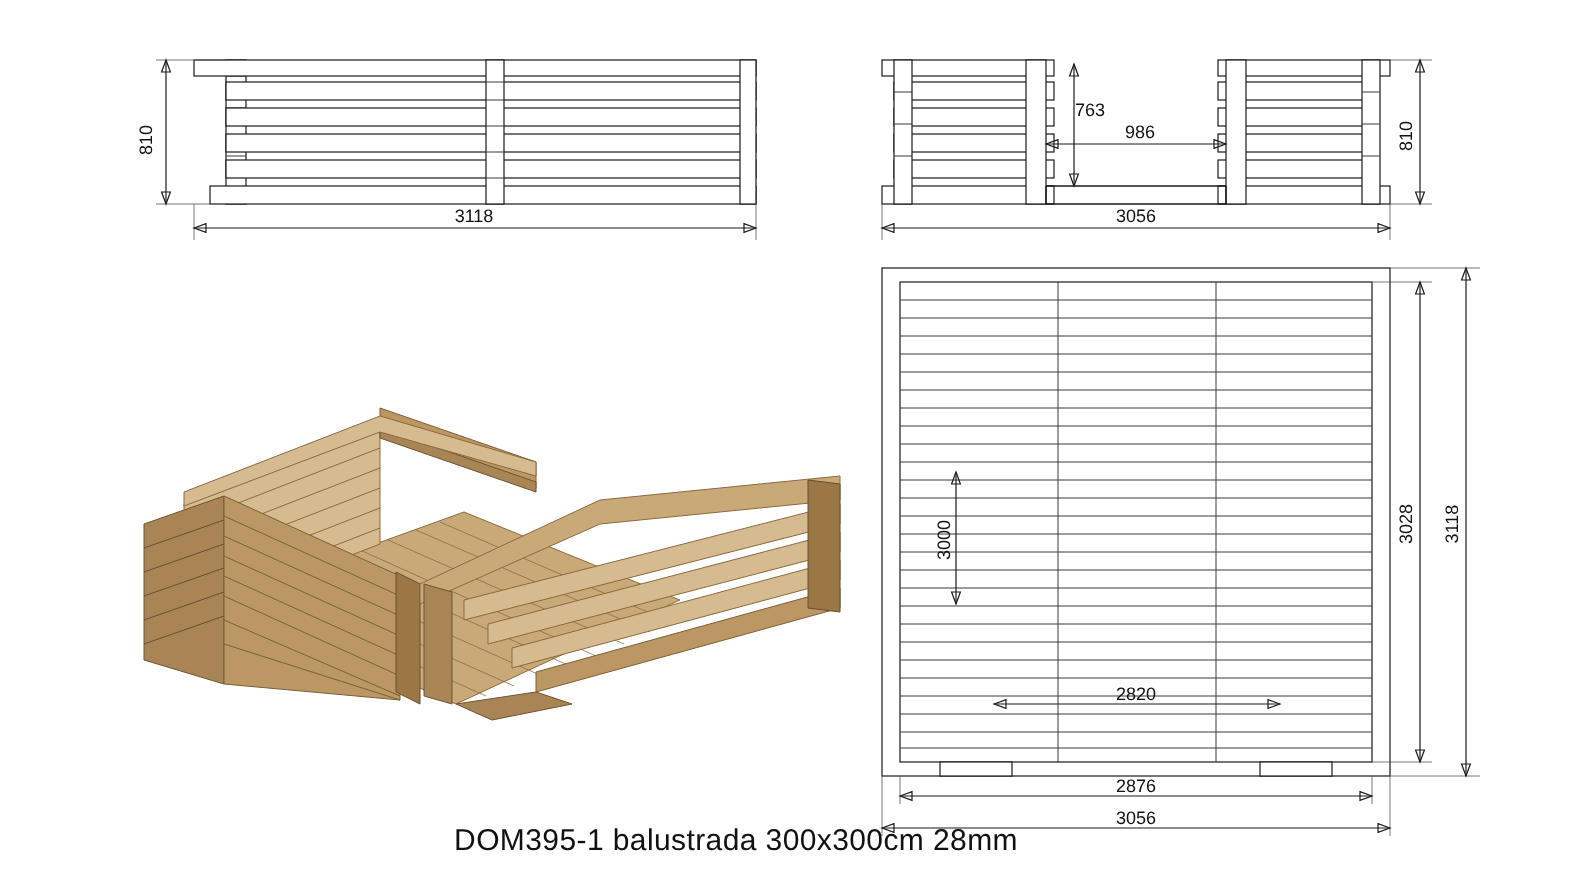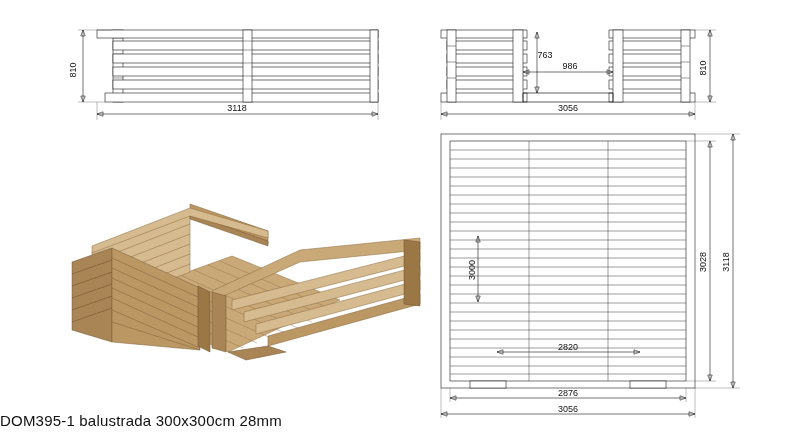--- a/index.html
+++ b/index.html
@@ -9,21 +9,21 @@
     font-family:"Liberation Sans", sans-serif;
     color:#000000;
     overflow:hidden;
     position:relative;
   }
   .stage{position:absolute;left:0;top:0;width:794px;height:446px;}
   svg.draw{position:absolute;left:0;top:0;width:794px;height:446px;}
   .caption{
     position:absolute;
     left:0;top:412px;width:736px;
-    text-align:left;
+    text-align:center;
     font-size:15px;
     letter-spacing:0.2px;
     color:#111;
   }
   .dimtxt{
     font-family:"Liberation Sans", sans-serif;
     font-size:9px;
     fill:#111;
   }
   .ln{stroke:#1a1a1a;stroke-width:0.7;fill:none;}

